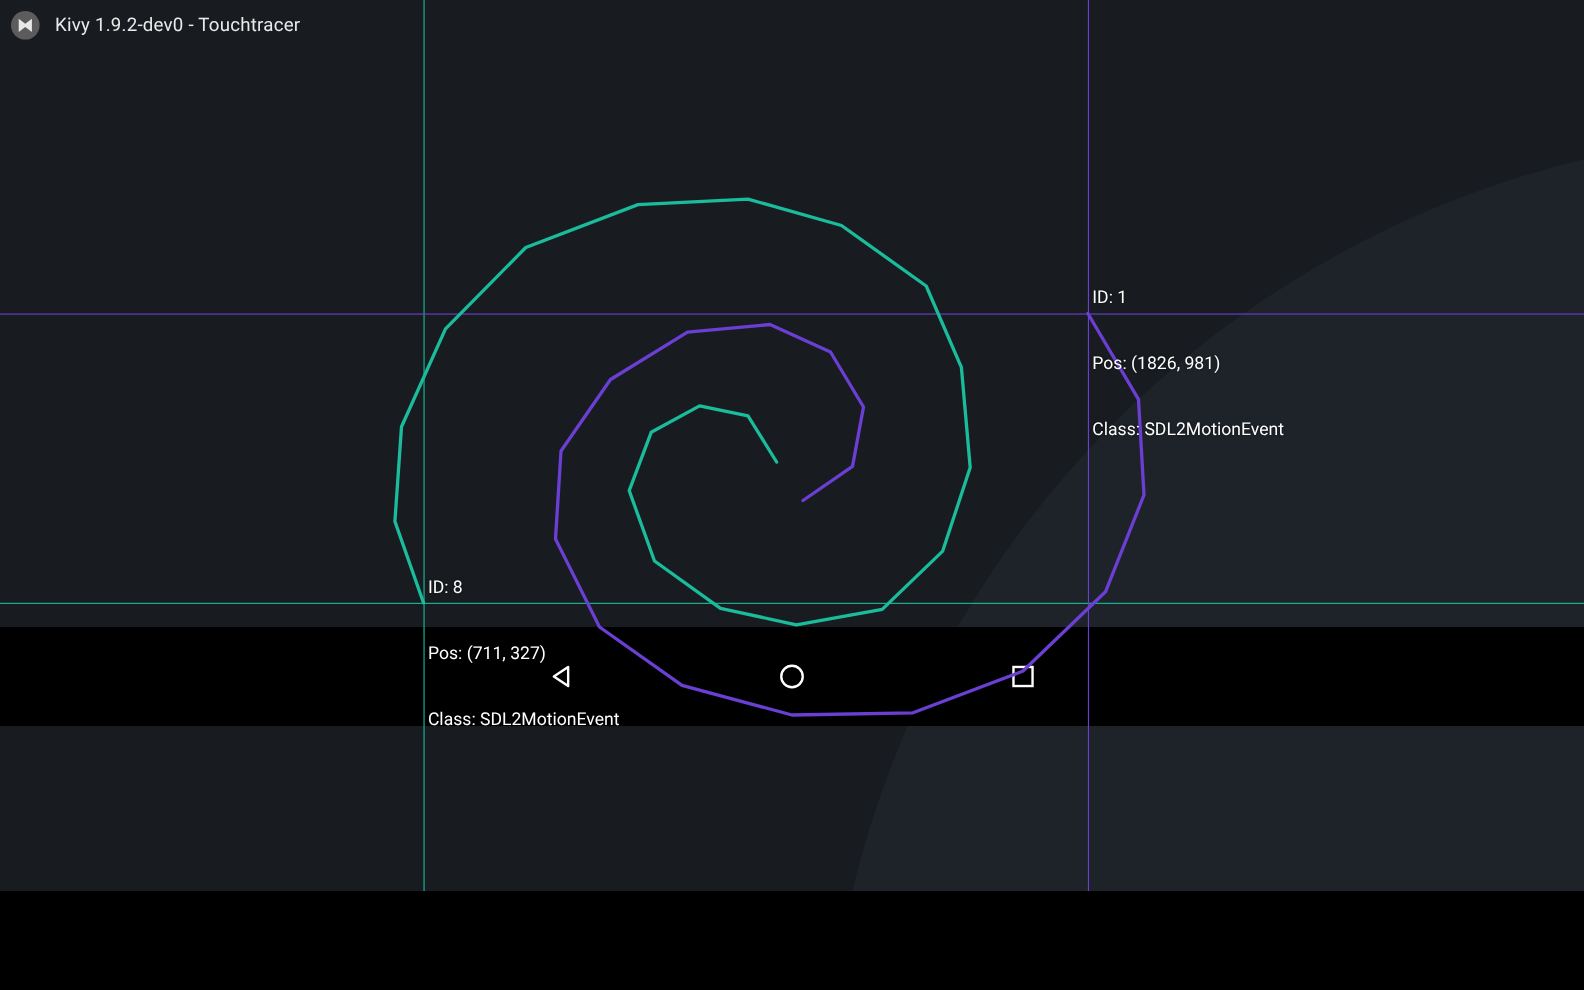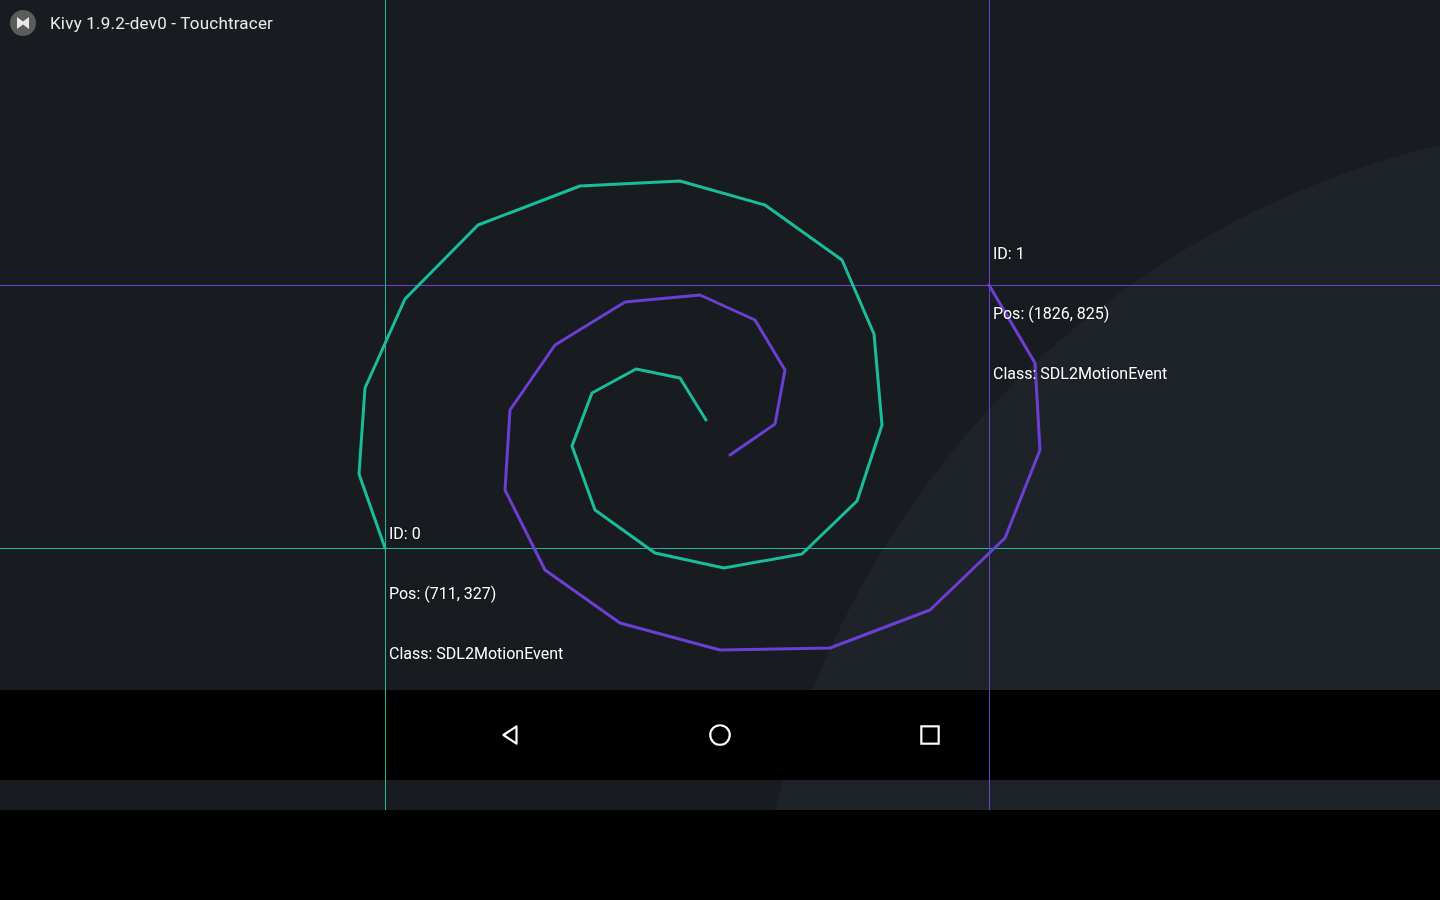--- a/index.html
+++ b/index.html
@@ -7,21 +7,21 @@
     width: 1440px;
     height: 900px;
     overflow: hidden;
     background: #000;
     font-family: "Roboto", "Helvetica Neue", Arial, sans-serif;
     -webkit-font-smoothing: antialiased;
   }
   .screen {
     position: relative;
     width: 1440px;
-    height: 780px;
+    height: 660px;
     background: #000;
   }
   .app-area {
     position: absolute;
     left: 0;
     top: 0;
     width: 1440px;
     height: 810px;
     background: #181c20;
     overflow: hidden;
@@ -127,28 +127,28 @@
 
     <div class="crosshair-v ch-purple" style="left:989px;"></div>
     <div class="crosshair-h ch-purple" style="top:285px;"></div>
 
     <svg class="trace" viewBox="0 0 1440 810">
       <polyline fill="none" stroke="#6b3fd4" stroke-width="3" stroke-linejoin="round" stroke-linecap="round" points="989,285 1035,363 1040,450 1005,538 930,610 830,648 720,650 620,623 545,570 505,490 510,410 555,345 625,302 700,295 755,320 785,370 775,424 730,455"></polyline>
       <polyline fill="none" stroke="#1abc9c" stroke-width="3" stroke-linejoin="round" stroke-linecap="round" points="385,548 359,474 365,388 405,299 478,225 580,186 680,181 765,205 842,260 874,334 882,425 857,501 802,554 724,568 655,553 595,510 572,446 592,393 636,369 680,378 706,420"></polyline>
     </svg>
 
     <div class="touch-label" style="left:389px; top:484px;">
-      <div>ID: 0</div>
+      <div>ID: 8</div>
       <div>Pos: (711, 327)</div>
       <div>Class: SDL2MotionEvent</div>
     </div>
 
-    <div class="touch-label" style="left:993px; top:204px;">
+    <div class="touch-label" style="left:993px; top:220px;">
       <div>ID: 1</div>
-      <div>Pos: (1826, 825)</div>
+      <div>Pos: (1826, 981)</div>
       <div>Class: SDL2MotionEvent</div>
     </div>
 
   </div>
 
   <div class="navbar">
     <div class="nav-btn">
       <svg viewBox="0 0 24 24">
         <path d="M18 4 L6 12 L18 20 Z" fill="none" stroke="#ffffff" stroke-width="2" stroke-linejoin="round"></path>
       </svg>

